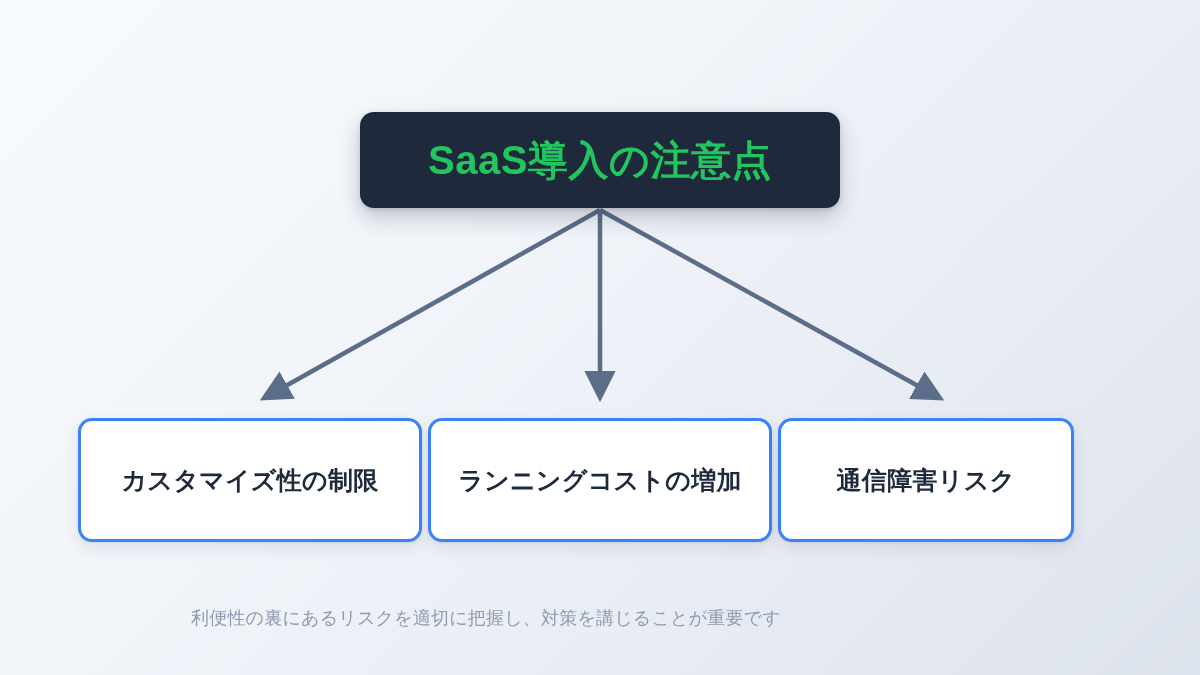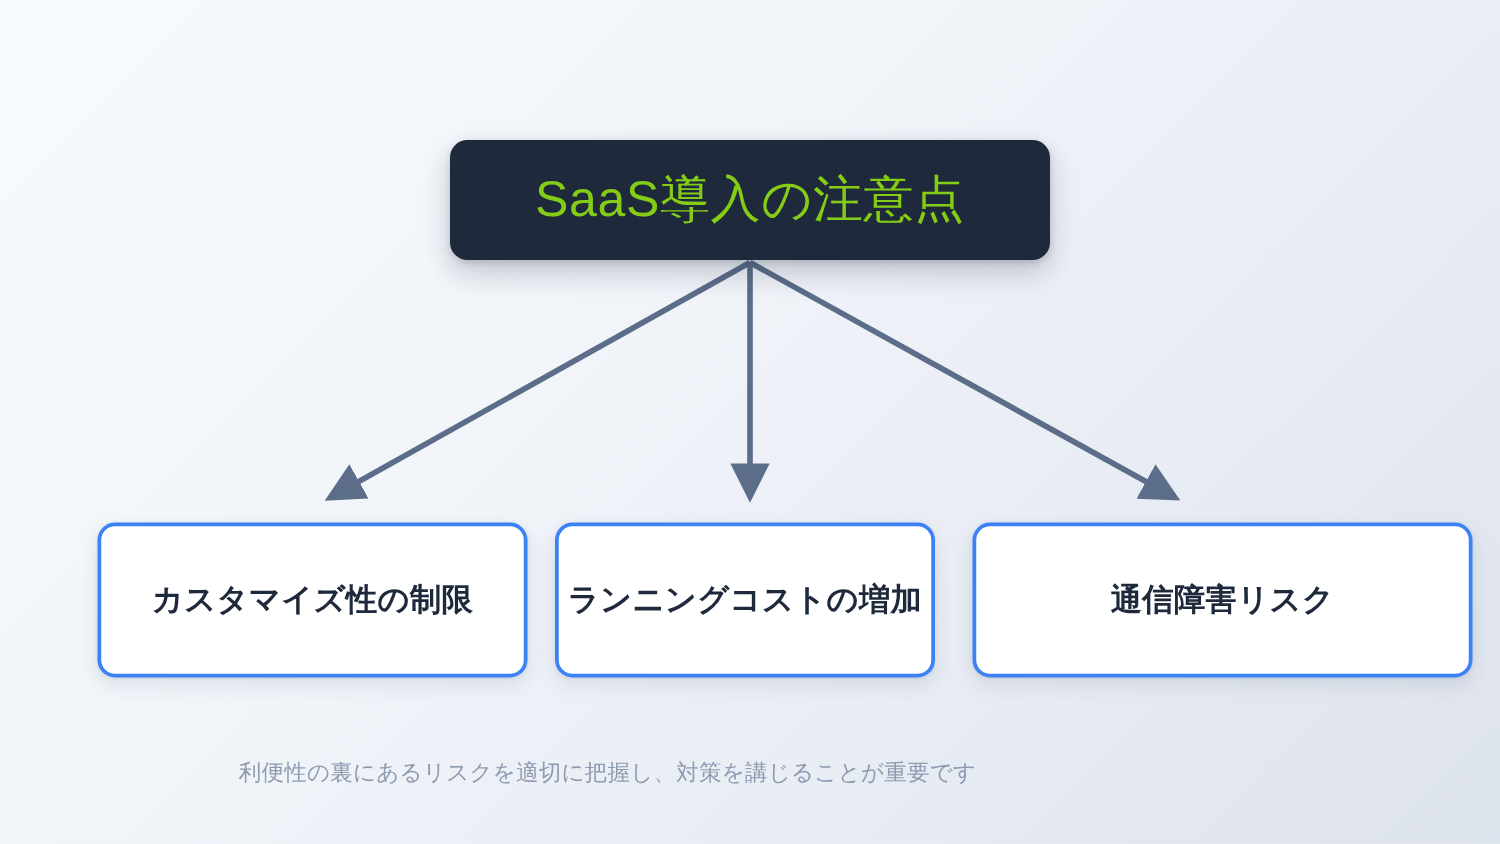--- a/index.html
+++ b/index.html
@@ -42,23 +42,23 @@
     height: 96px;
     border-radius: 14px;
     background: #1e2a3b;
     box-shadow: 0 10px 22px rgba(25, 38, 58, 0.22), 0 2px 5px rgba(25, 38, 58, 0.14);
     display: flex;
     align-items: center;
     justify-content: center;
     box-sizing: border-box;
   }
   .root-label {
-    color: #84cc16;
+    color: #22c55e;
     font-size: 40px;
-    font-weight: normal;
+    font-weight: bold;
     letter-spacing: 0.5px;
     line-height: 1;
     white-space: nowrap;
   }
 
   
   .leaf-node {
     position: absolute;
     top: 418px;
     height: 124px;
@@ -66,22 +66,22 @@
     border: 3px solid #3b82f6;
     border-radius: 14px;
     box-sizing: border-box;
     display: flex;
     align-items: center;
     justify-content: center;
     box-shadow: 0 6px 16px rgba(40, 60, 90, 0.10), 0 1px 3px rgba(40, 60, 90, 0.08);
     text-align: center;
   }
   .leaf-node.n0 { left: 78px;  width: 344px; }
-  .leaf-node.n1 { left: 444px; width: 304px; }
-  .leaf-node.n2 { left: 778px; width: 400px; }
+  .leaf-node.n1 { left: 428px; width: 344px; }
+  .leaf-node.n2 { left: 778px; width: 296px; }
 
   .leaf-label {
     color: #1e293b;
     font-size: 25px;
     font-weight: bold;
     line-height: 1;
     white-space: nowrap;
     letter-spacing: 0.3px;
   }
 

